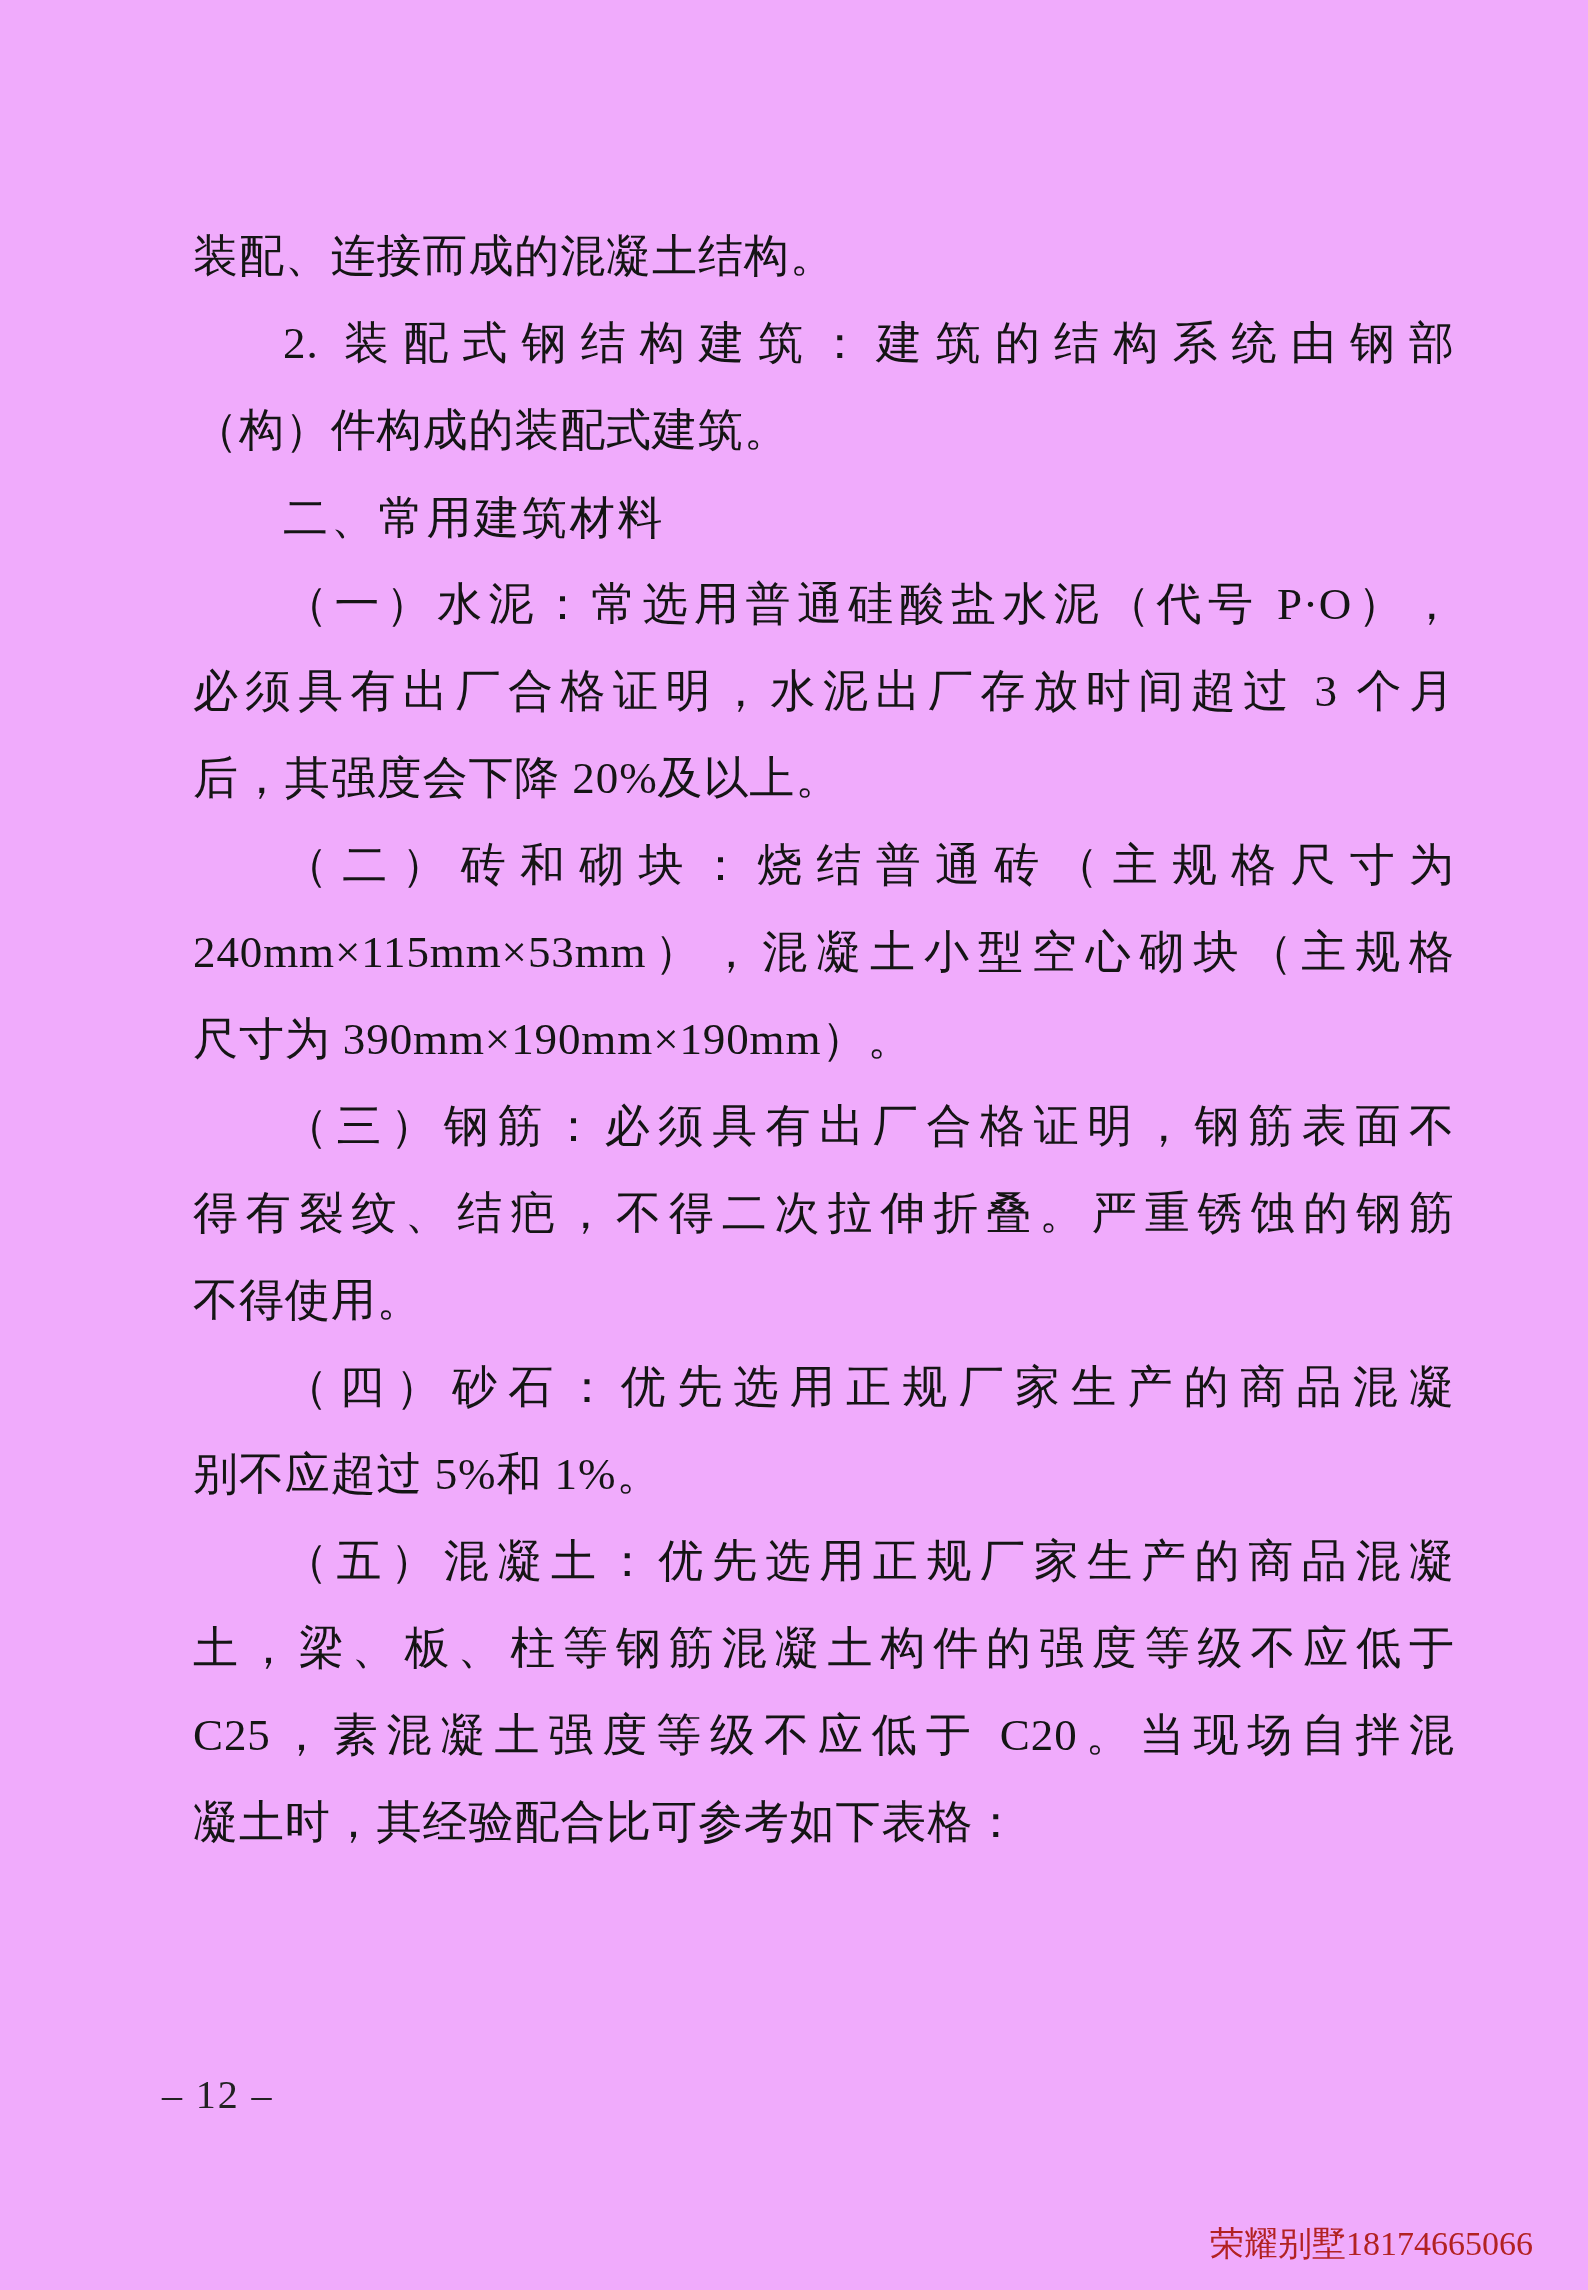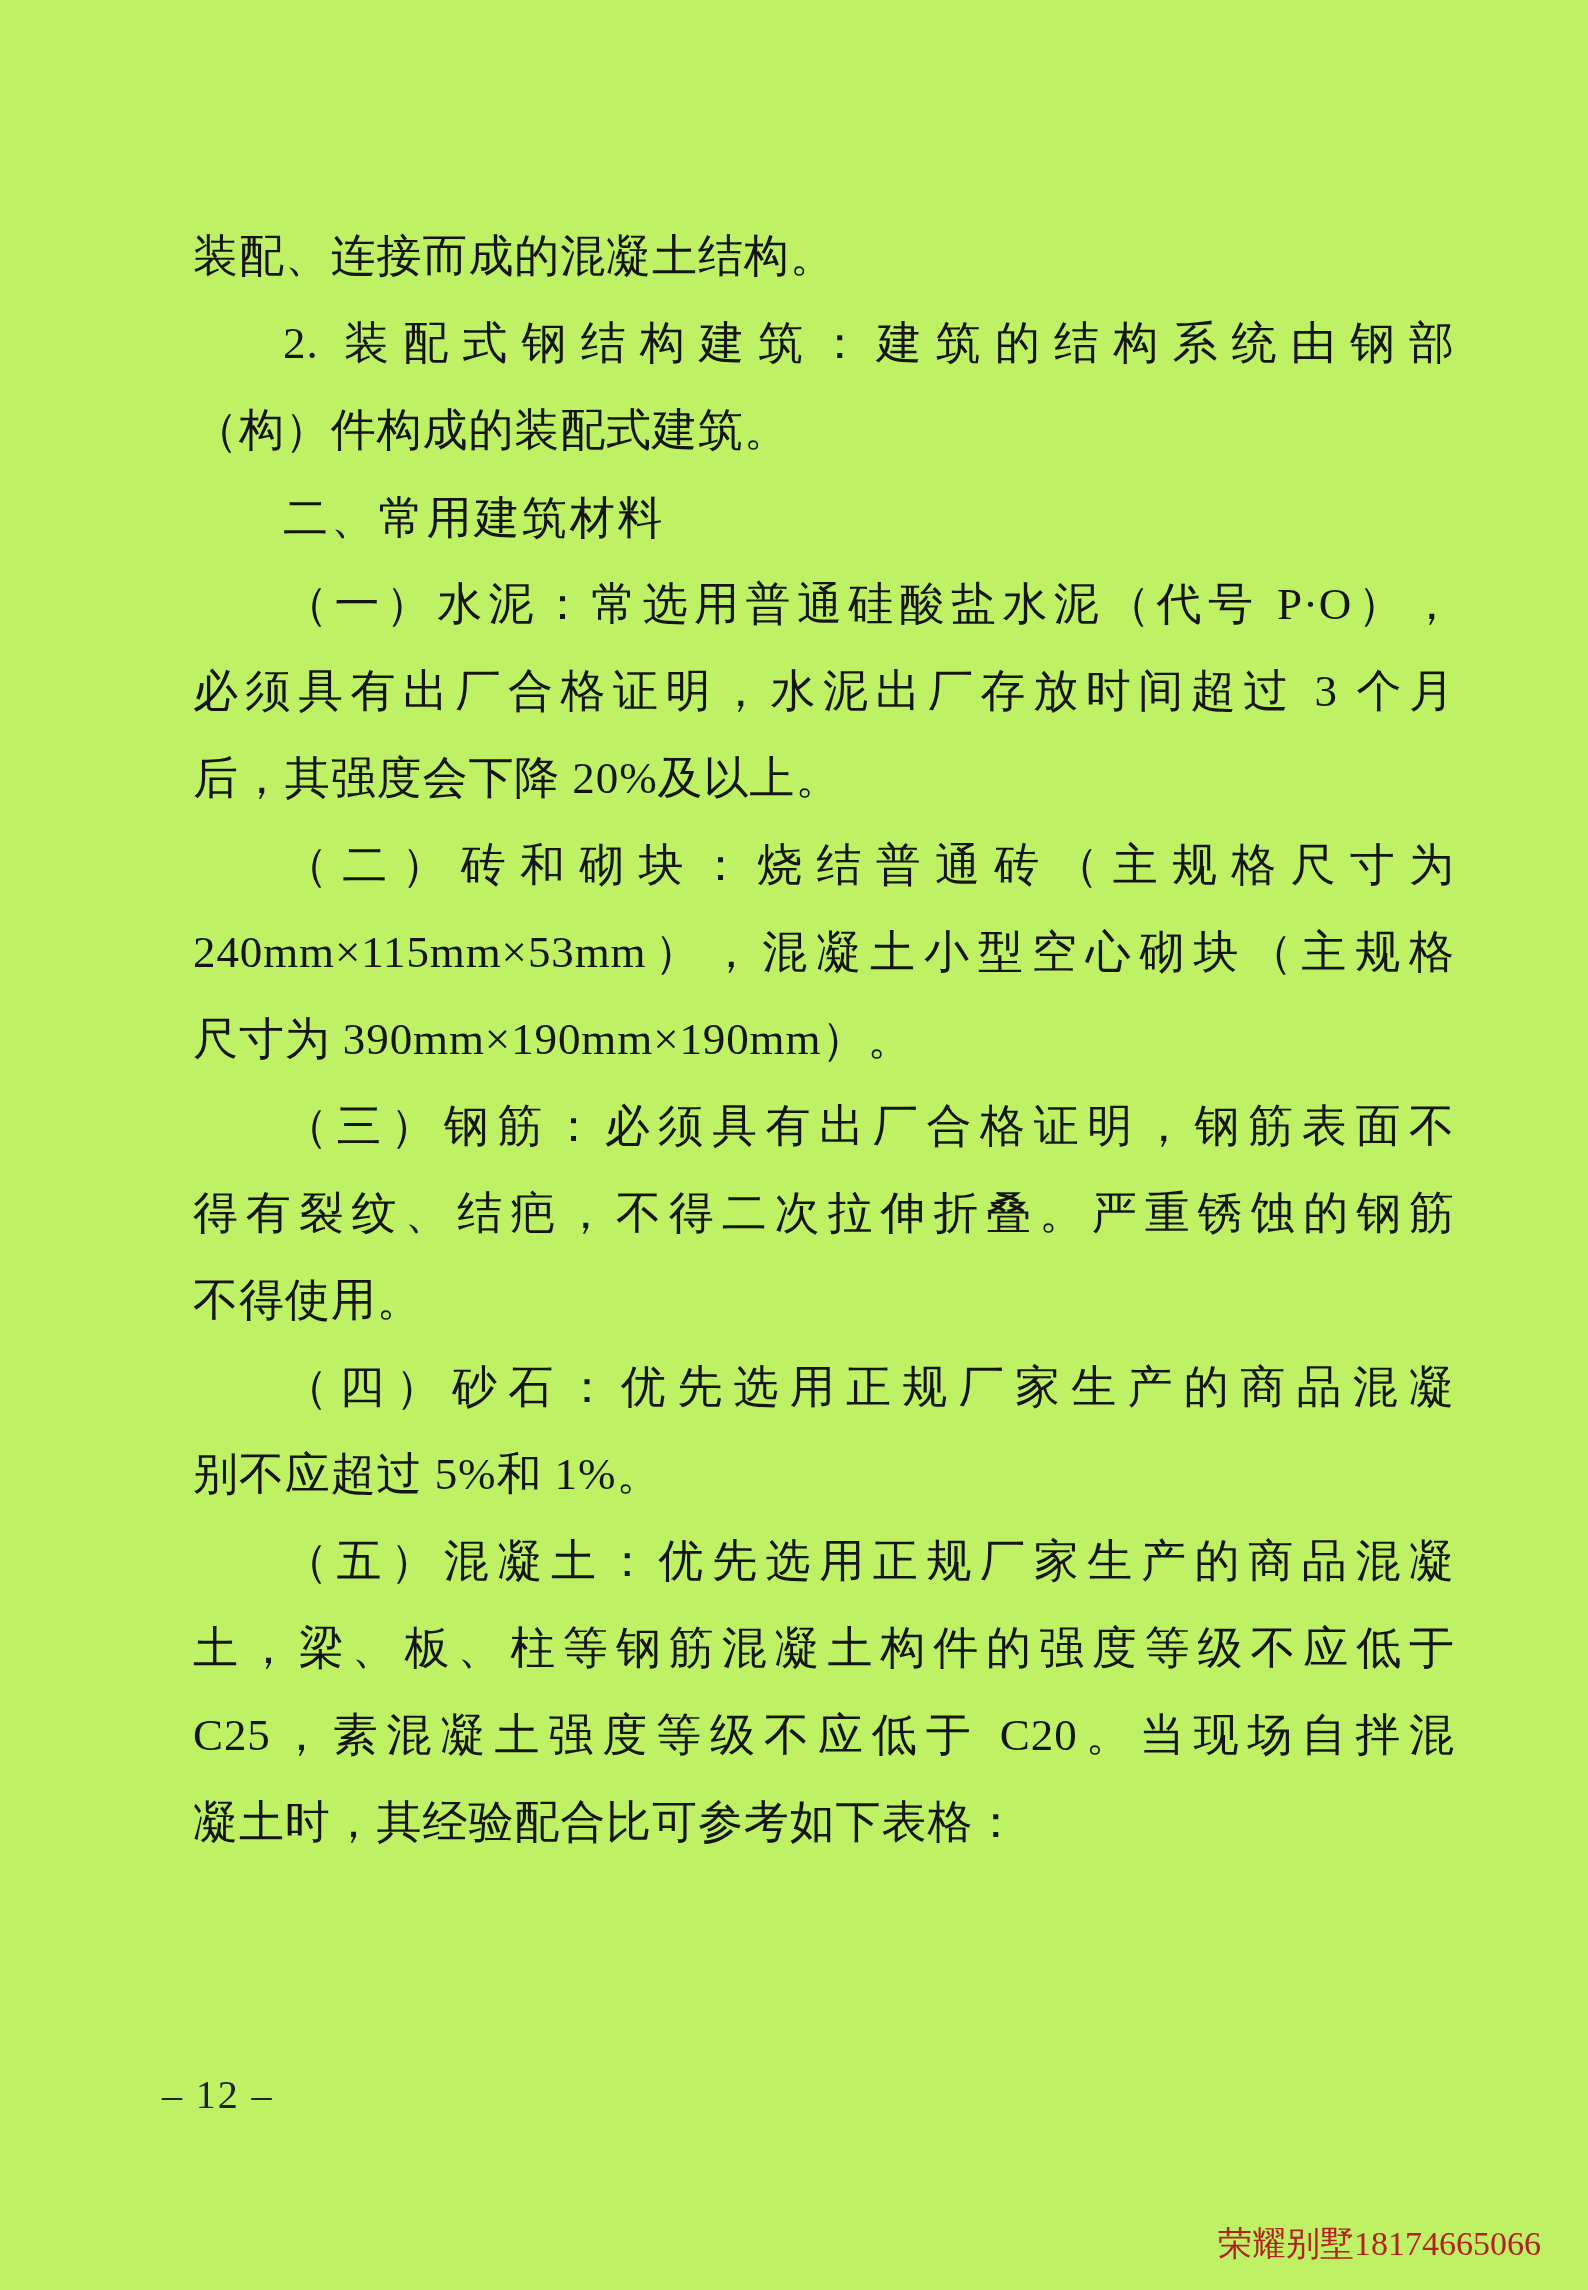--- a/index.html
+++ b/index.html
@@ -4,21 +4,21 @@
 <style>
   html, body {
     margin: 0;
     padding: 0;
     background: #e8e8e8;
   }
   .page {
     position: relative;
     width: 1589px;
     height: 2290px;
-    background: #bef264;
+    background: #f0abfc;
     overflow: hidden;
     font-family: "Liberation Serif", "DejaVu Serif", serif;
     color: #151515;
   }
   .body-text {
     position: absolute;
     left: 193px;
     top: 213px;
     width: 1262px;
   }
@@ -44,21 +44,21 @@
     position: absolute;
     left: 162px;
     top: 2072px;
     font-size: 40px;
     line-height: 45px;
     color: #222222;
     letter-spacing: 1.9px;
   }
   .watermark {
     position: absolute;
-    right: 48px;
+    right: 56px;
     top: 2224px;
     font-size: 34px;
     line-height: 40px;
   }
 </style>
 </head>
 <body>
 
 <div class="page">
   <main class="body-text">

